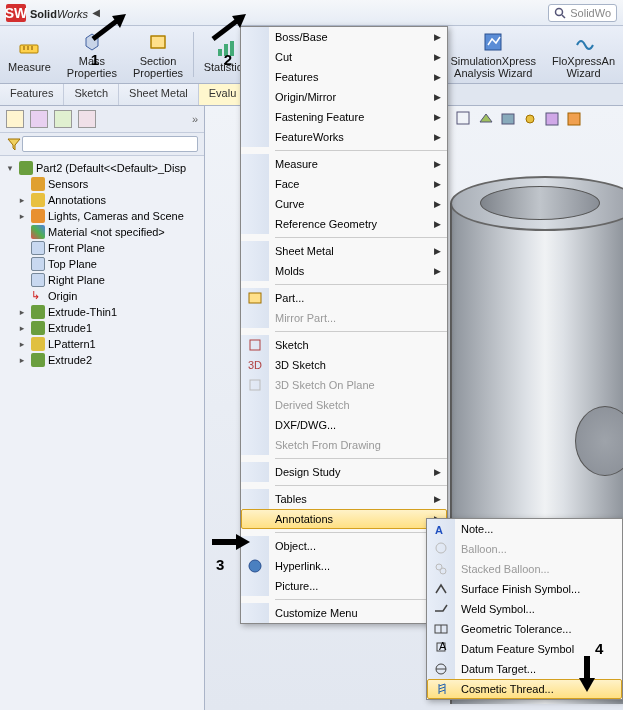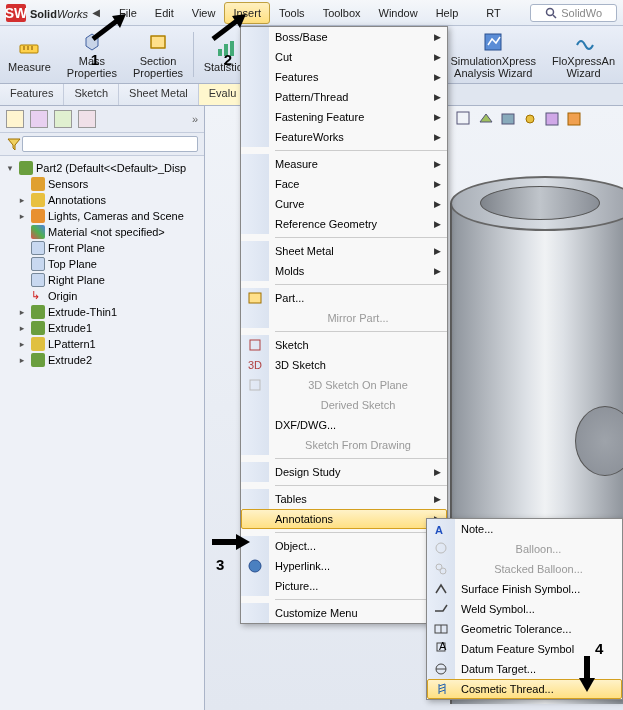--- a/index.html
+++ b/index.html
@@ -8,21 +8,21 @@
   
   .title-bar { display: flex; align-items: center; height: 26px; padding: 0 6px; background: linear-gradient(#f5f7fa, #e6ecf5); border-bottom: 1px solid #b8c2d4; }
   .logo-box { width: 20px; height: 18px; background: #d32f2f; border-radius: 2px; display: flex; align-items: center; justify-content: center; color: white; font-weight: bold; font-size: 14px; }
   .app-name { font-weight: bold; font-size: 15px; margin-left: 4px; color: #222; }
   .app-name i { font-style: italic; font-weight: normal; }
   .nav-arrow { width: 16px; text-align: center; color: #444; font-size: 10px; padding: 0 4px; }
   .menu-bar { display: flex; margin-left: 6px; }
   .menu-item { padding: 4px 8px; color: #222; border: 1px solid transparent; border-radius: 3px; cursor: default; }
   .menu-item.active { background: linear-gradient(#fff0c0, #ffe080); border: 1px solid #c0a040; }
   .menu-sep { width: 10px; }
-  .search-box { margin-left: auto; display: flex; align-items: center; background: white; border: 1px solid #a8b4c8; border-radius: 3px; padding: 1px 14px; height: 18px; }
+  .search-box { margin-left: auto; display: flex; align-items: center; background: white; border: 1px solid #a8b4c8; border-radius: 3px; padding: 1px 5px; height: 18px; }
   .search-box span { color: #888; margin-left: 4px; }
 
   
   .ribbon { display: flex; height: 58px; background: linear-gradient(#eaeff8, #d6deec); border-bottom: 1px solid #aab4c8; padding: 2px 0; }
   .ribbon-btn { display: flex; flex-direction: column; align-items: center; justify-content: center; padding: 2px 8px; text-align: center; color: #222; line-height: 12px; position: relative; }
   .ribbon-btn .icon-top { width: 22px; height: 22px; margin-bottom: 2px; }
   .ribbon-sep { width: 1px; background: #b8c2d4; margin: 4px 2px; }
 
   
   .tab-strip { display: flex; height: 22px; background: #e0e6f0; border-bottom: 1px solid #aab4c8; }
@@ -59,21 +59,21 @@
   .cyl-hole { width: 60px; height: 70px; border-radius: 50%; background: radial-gradient(#9ea3aa,#888d95); border: 1px solid #555; position: absolute; top: 230px; left: 130px; }
 
   
   .dropdown { position: absolute; background: #f8f8f8; border: 1px solid #888; box-shadow: 2px 2px 6px rgba(0,0,0,0.3); }
   .dd-row { display: flex; align-items: center; height: 20px; padding: 0 6px 0 0; position: relative; }
   .dd-row:hover, .dd-row.hovered { background: linear-gradient(#fff2c8, #ffe083); border: 1px solid #d4a020; border-radius: 2px; height: 20px; padding: 0 5px 0 0; }
   .dd-row.hovered .dd-icon-col { width: 27px; }
   .dd-icon-col { width: 28px; height: 100%; background: linear-gradient(90deg,#e8eef8,#dbe3f0); display: flex; align-items: center; justify-content: center; margin-right: 6px; flex-shrink: 0; }
   .dd-row.hovered .dd-icon-col { background: transparent; }
   .dd-label { flex: 1; color: #000; }
-  .dd-label.dim { color: #999; text-align: center; }
+  .dd-label.dim { color: #999; }
   .dd-arrow { font-size: 9px; color: #333; margin-left: 12px; }
   .dd-sep { height: 1px; background: #ccc; margin: 3px 0 3px 34px; }
   .dd-icon { width: 16px; height: 16px; }
 
   .dd-main { left: 240px; top: 26px; width: 208px; }
   .dd-sub  { left: 426px; top: 518px; width: 197px; }
 
   
   .big-arrow { position: absolute; pointer-events: none; }
   .num-label { position: absolute; font-weight: bold; font-size: 15px; color: #000; }
@@ -82,32 +82,20 @@
 </style>
 </head>
 <body>
 
 <div class="title-bar">
   <div class="logo-box">SW</div>
   <div class="app-name">
     <span>Solid</span><i>Works</i>
   </div>
   <div class="nav-arrow">◀</div>
-  <div class="menu-bar">
-    <div class="menu-item">File</div>
-    <div class="menu-item">Edit</div>
-    <div class="menu-item">View</div>
-    <div class="menu-item active">Insert</div>
-    <div class="menu-item">Tools</div>
-    <div class="menu-item">Toolbox</div>
-    <div class="menu-item">Window</div>
-    <div class="menu-item">Help</div>
-    <div class="menu-sep"></div>
-    <div class="menu-item">RT</div>
-  </div>
   <div class="search-box">
     <svg width="12" height="12">
         <circle cx="5" cy="5" r="3.5" fill="none" stroke="#557" stroke-width="1.5"></circle>
         <line x1="8" y1="8" x2="11" y2="11" stroke="#557" stroke-width="1.5"></line>
       </svg>
     <span>SolidWo</span>
   </div>
 </div>
 
 <div class="ribbon">
@@ -302,21 +290,21 @@
       <span class="dd-label">Cut</span>
       <span class="dd-arrow">▶</span>
     </div>
   <div class="dd-row">
       <div class="dd-icon-col"></div>
       <span class="dd-label">Features</span>
       <span class="dd-arrow">▶</span>
     </div>
   <div class="dd-row">
       <div class="dd-icon-col"></div>
-      <span class="dd-label">Pattern/Thread</span>
+      <span class="dd-label">Origin/Mirror</span>
       <span class="dd-arrow">▶</span>
     </div>
   <div class="dd-row">
       <div class="dd-icon-col"></div>
       <span class="dd-label">Fastening Feature</span>
       <span class="dd-arrow">▶</span>
     </div>
   <div class="dd-row">
       <div class="dd-icon-col"></div>
       <span class="dd-label">FeatureWorks</span>

